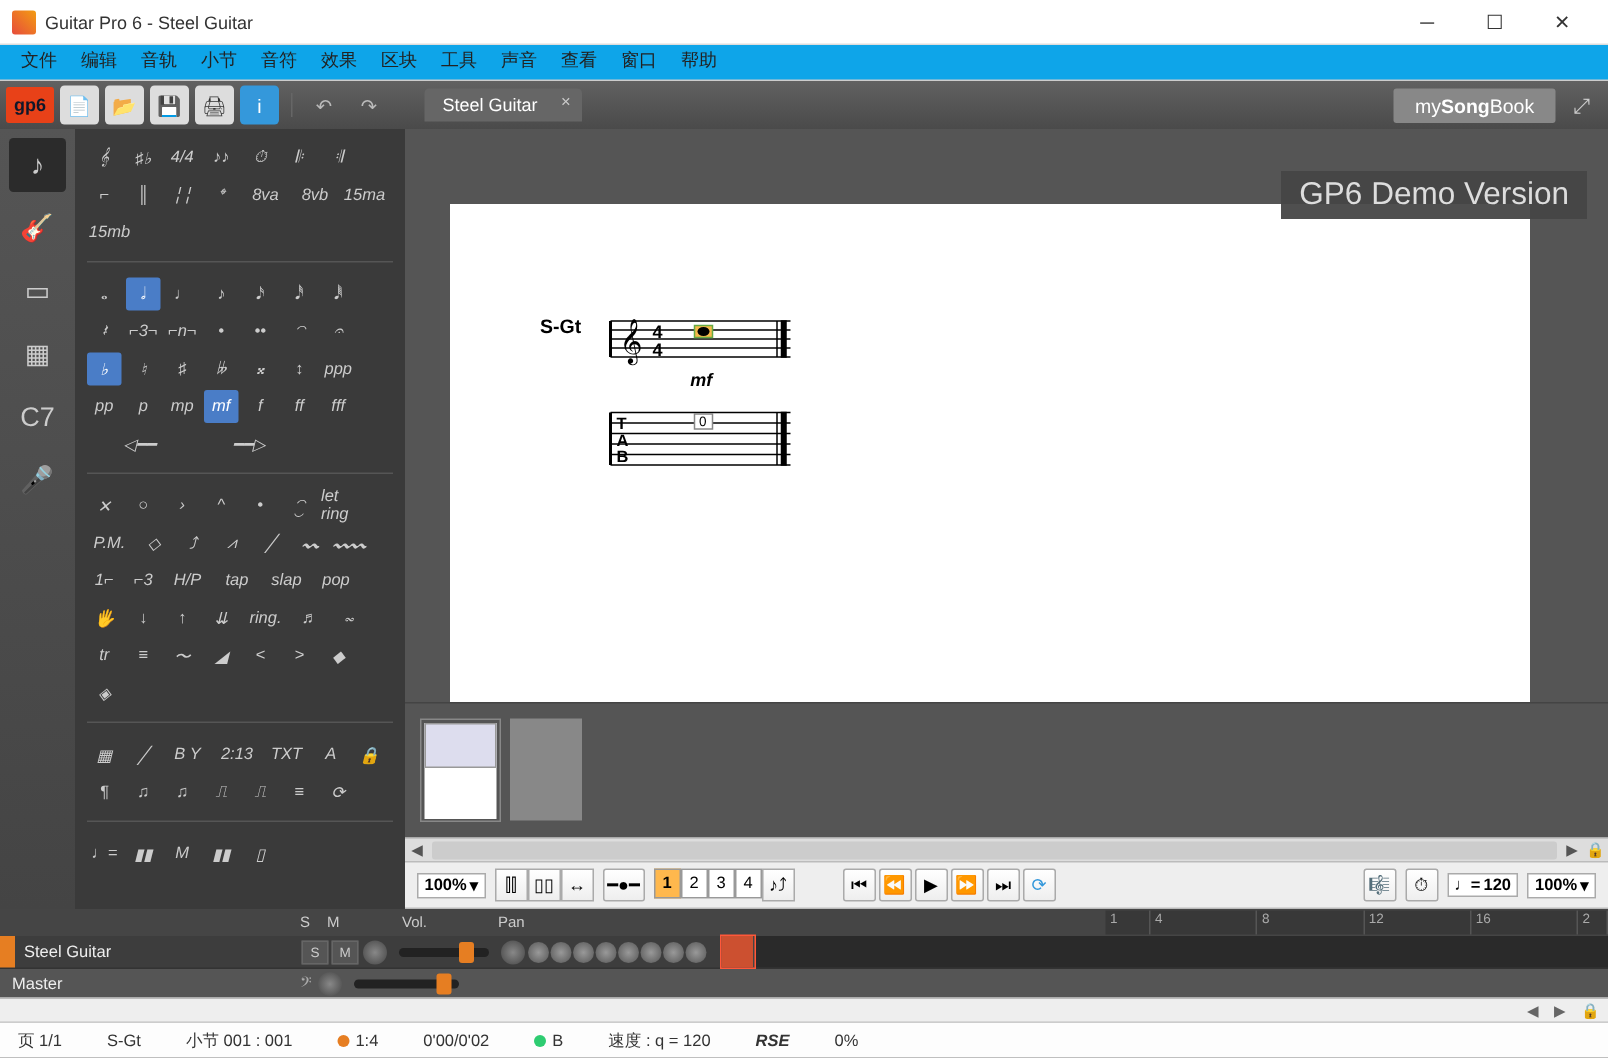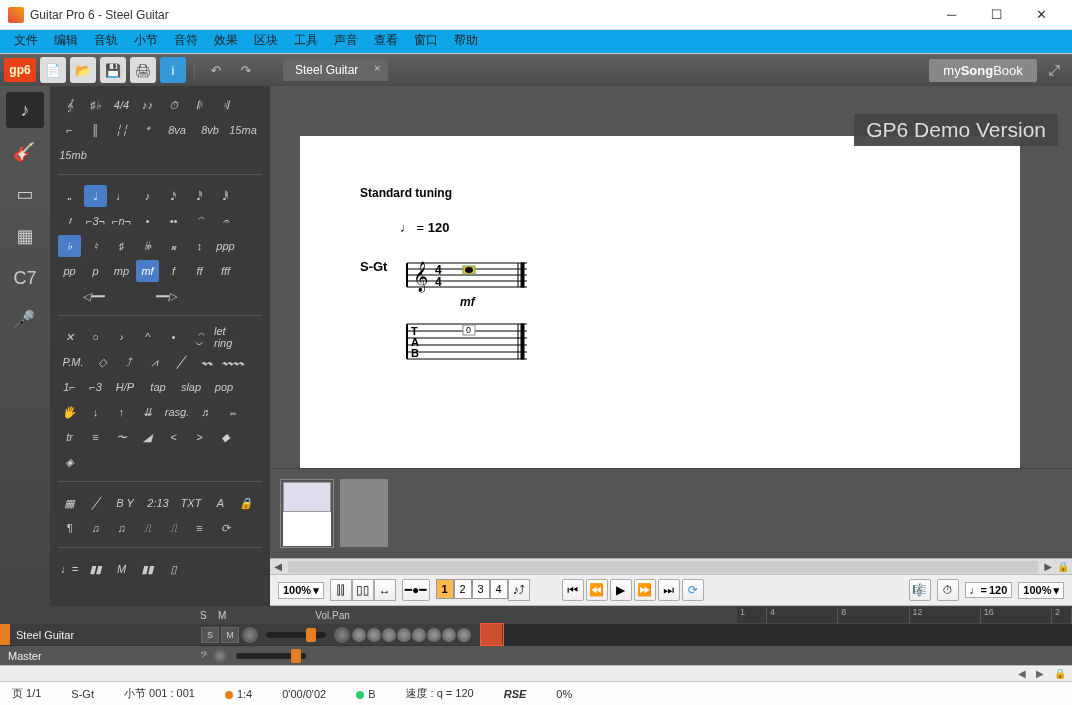--- a/index.html
+++ b/index.html
@@ -7,21 +7,21 @@
 .titlebar { height: 30px; background: #fff; display: flex; align-items: center; padding: 0 8px; border-bottom: 1px solid #ddd; }
 .titlebar .logo { width: 16px; height: 16px; background: linear-gradient(45deg,#e74c3c,#f39c12); border-radius: 2px; margin-right: 6px; }
 .titlebar .title { font-size: 12px; color: #333; flex: 1; }
 .titlebar .winctrl { display: flex; gap: 0; }
 .titlebar .winbtn { width: 45px; height: 28px; display: flex; align-items: center; justify-content: center; font-size: 13px; color: #333; cursor: pointer; }
 
 .menubar { height: 24px; background: #0ea5e9; display: flex; align-items: flex-start; padding: 0 6px; gap: 0; border-bottom: 1px solid #ccc; }
 .menubar .menuitem { padding: 2px 8px; font-size: 12px; color: #222; cursor: pointer; }
 
 .toolbar-main { height: 32px; background: linear-gradient(#616161,#4a4a4a); display: flex; align-items: center; padding: 0 4px; gap: 4px; }
-.tb-logo { width: 32px; height: 24px; background: #e84118; color: #fef9c3; font-size: 12px; font-weight: bold; display: flex; align-items: center; justify-content: center; border-radius: 2px; }
+.tb-logo { width: 32px; height: 24px; background: #e84118; color: #0f172a; font-size: 12px; font-weight: bold; display: flex; align-items: center; justify-content: center; border-radius: 2px; }
 .tblbtn { width: 26px; height: 26px; background: #ddd; border-radius: 3px; display: flex; align-items: center; justify-content: center; font-size: 13px; color: #333; cursor: pointer; }
 .tblbtn.dark { background: transparent; color: #bbb; }
 .tab-holder { margin-left: 20px; display: flex; align-items: center; }
 .doctab { background: #666; color: #fff; padding: 4px 30px 4px 12px; font-size: 12px; border-radius: 3px 3px 0 0; position: relative; }
 .doctab .closex { position: absolute; right: 8px; top: 3px; font-size: 11px; color: #ccc; cursor: pointer; }
 .mysong { margin-left: auto; padding: 4px 14px; background: #888; color: #fff; font-size: 13px; border-radius: 2px; }
 .mysong b { font-weight: bold; }
 .expand { margin: 0 8px; color: #ccc; font-size: 14px; cursor: pointer; }
 
 .workspace { flex: 1; display: flex; background: #585858; overflow: hidden; }
@@ -240,21 +240,21 @@
       <div class="pbtn">1⌐</div>
       <div class="pbtn">⌐3</div>
       <div class="pbtn wide">H/P</div>
       <div class="pbtn wide">tap</div>
       <div class="pbtn wide">slap</div>
       <div class="pbtn wide">pop</div>
       <div class="pbtn">🖐</div>
       <div class="pbtn">↓</div>
       <div class="pbtn">↑</div>
       <div class="pbtn">⇊</div>
-      <div class="pbtn wide">rasg.</div>
+      <div class="pbtn wide">ring.</div>
       <div class="pbtn">♬</div>
       <div class="pbtn">𝆗</div>
       <div class="pbtn">tr</div>
       <div class="pbtn">≡</div>
       <div class="pbtn">〜</div>
       <div class="pbtn">◢</div>
       <div class="pbtn">&lt;</div>
       <div class="pbtn">&gt;</div>
       <div class="pbtn">◆</div>
       <div class="pbtn">◈</div>
@@ -283,24 +283,20 @@
       <div class="pbtn">M</div>
       <div class="pbtn">▮▮</div>
       <div class="pbtn">▯</div>
     </div>
   </div>
 
   <div class="canvas-area">
     <div class="demo-ver">GP6 Demo Version</div>
     <div class="sheet-view">
       <div class="sheet">
-        <div class="tuning-lbl">Standard tuning</div>
-        <div class="tempo-lbl">
-          <span>♩ = </span><b>120</b>
-        </div>
         <div class="staff-row">
           <div class="inst-lbl">S-Gt</div>
           <div class="staff-block">
             <svg width="140" height="40">
               <g stroke="#000" stroke-width="1">
                 <line x1="10" y1="8" x2="130" y2="8"></line>
                   <line x1="10" y1="14" x2="130" y2="14"></line>
                   <line x1="10" y1="20" x2="130" y2="20"></line>
                   <line x1="10" y1="26" x2="130" y2="26"></line>
                   <line x1="10" y1="32" x2="130" y2="32"></line>
@@ -391,21 +387,21 @@
     </div>
   </div>
 </div>
 
 <div class="track-area">
   <div class="track-hdr">
     <div class="th-name"></div>
     <div class="th-sm">S</div>
     <div class="th-sm">M</div>
     <div style="width:26px"></div>
-    <div style="width:70px;text-align:right;padding-left:6px">Vol.</div>
+    <div style="width:70px;text-align:left;padding-left:6px">Vol.</div>
     <div style="width:60px">Pan</div>
     <div style="flex:1"></div>
     <div class="ruler" style="flex:1;margin-left:10px">
       <div class="rcell" style="width:30px">1</div>
       <div class="rcell" style="flex:1">4</div>
       <div class="rcell" style="flex:1">8</div>
       <div class="rcell" style="flex:1">12</div>
       <div class="rcell" style="flex:1">16</div>
       <div class="rcell" style="width:20px">2</div>
     </div>

